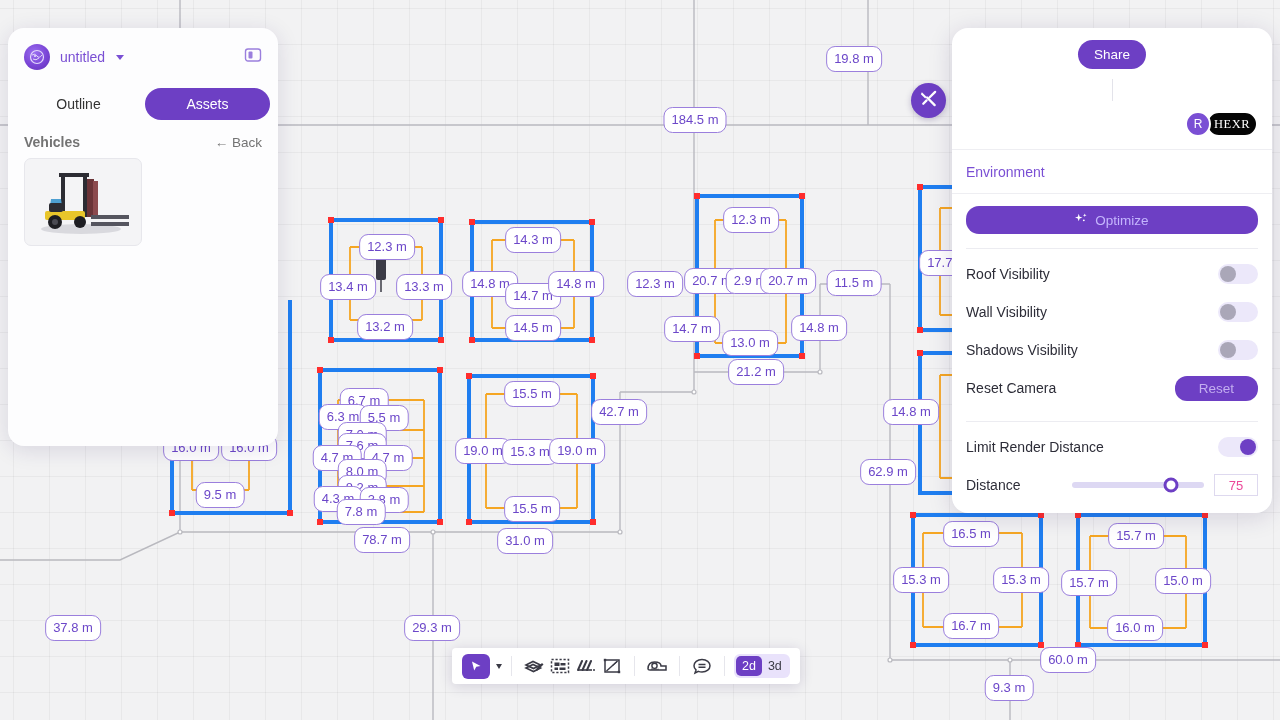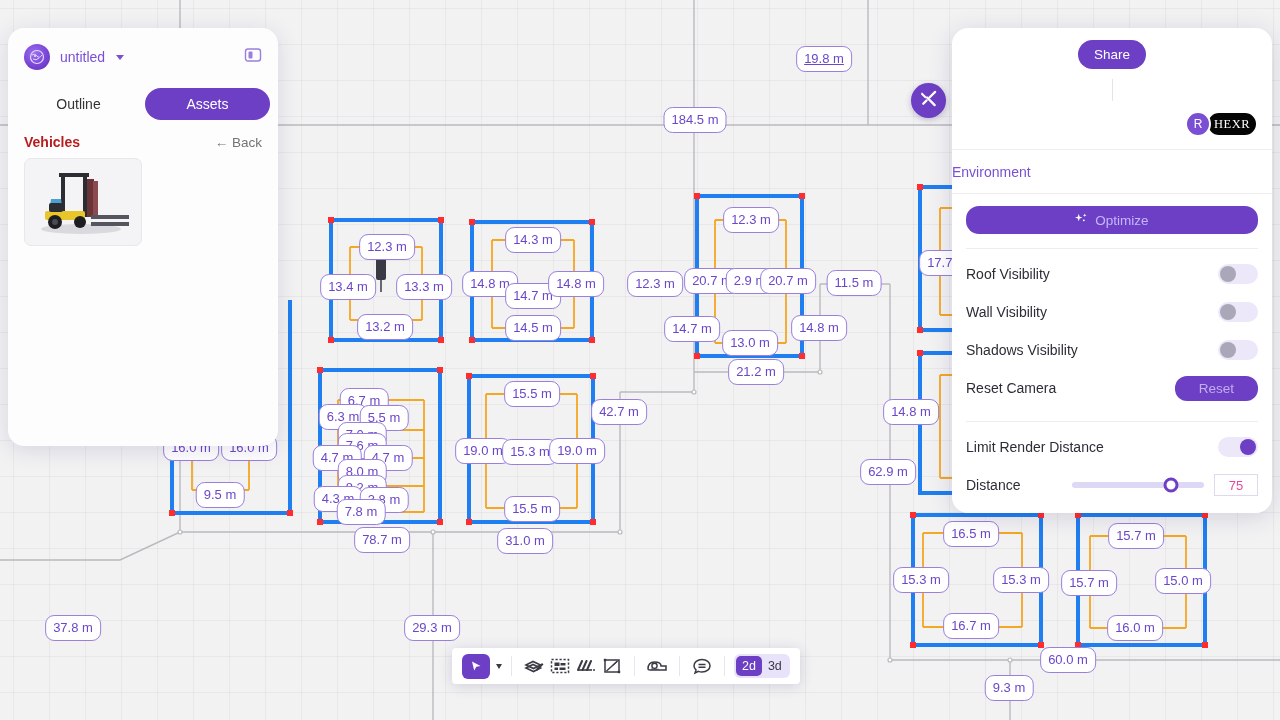--- a/index.html
+++ b/index.html
@@ -84,21 +84,21 @@
   .search-box input {
     border:none; outline:none; font-size:13.5px; color:#3c3c43;
     font-family:"Liberation Sans", sans-serif; width:100%; background:transparent;
   }
   .search-box input::placeholder { color:#6e6e78; }
 
   .cat-row {
     display:flex; align-items:center; justify-content:space-between;
     padding: 14px 16px 8px 16px;
   }
-  .cat-title { font-size: 14px; font-weight: bold; color:#b91c1c; }
+  .cat-title { font-size: 14px; font-weight: bold; color:#737373; }
   .back-link { font-size: 13.5px; color:#737373; cursor:pointer; }
 
   .cards { display:flex; gap: 8px; padding: 0 16px; }
   .card {
     width: 118px; height: 88px; background:#f4f4f6;
     border:1px solid #e7e7ec; border-radius:7px;
     position: relative; overflow:hidden; cursor:pointer;
   }
   .card-label {
     position:absolute; top:0; left:0; right:0;
@@ -131,21 +131,21 @@
     border:2px solid #fff; position:relative; z-index:1;
   }
   .avatar-hexr {
     height:26px; min-width:52px; border-radius:13px; background:#050505; color:#fff;
     font-size:12.5px; letter-spacing:0.5px;
     display:flex; align-items:center; justify-content:center;
     border:2px solid #fff; margin-left:-5px; font-family:"Liberation Serif", serif;
   }
 
   .rp-section-title {
-    font-size:14px; color:#7a4fd4; padding: 14px 14px 13px 0;
+    font-size:14px; color:#7a4fd4; padding: 14px 14px 13px 14px;
     border-bottom: 1px solid #eeeef2;
   }
   .rp-body { padding: 12px 14px 0 14px; }
   .optimize-btn {
     width:100%; background:#6d3fc4; color:#c4b5fd; border:none; border-radius:13px;
     height:28px; font-size:13.5px; cursor:pointer;
     display:flex; align-items:center; justify-content:center; gap:7px;
     font-family:"Liberation Sans", sans-serif;
   }
   .hr { height:1px; background:#ececf1; margin: 14px 0 0 0; }
@@ -379,21 +379,21 @@
       </g>
       <g fill="#ff2d2d">
         <rect x="1075" y="512" width="6" height="6"></rect>
           <rect x="1202" y="512" width="6" height="6"></rect>
         <rect x="1075" y="642" width="6" height="6"></rect>
           <rect x="1202" y="642" width="6" height="6"></rect>
       </g>
     </svg>
 
     <div id="measure-layer">
-        <div class="pill" style="left: 824px; top: 59px; text-decoration: underline;">19.8 m</div>
+        <div class="pill" style="left: 854px; top: 59px;">19.8 m</div>
         <div class="pill" style="left: 695px; top: 120px;">184.5 m</div>
         <div class="pill" style="left: 387px; top: 247px;">12.3 m</div>
         <div class="pill" style="left: 348px; top: 287px;">13.4 m</div>
         <div class="pill" style="left: 424px; top: 287px;">13.3 m</div>
         <div class="pill" style="left: 385px; top: 327px;">13.2 m</div>
         <div class="pill" style="left: 533px; top: 240px;">14.3 m</div>
         <div class="pill" style="left: 490px; top: 284px;">14.8 m</div>
         <div class="pill" style="left: 533px; top: 296px;">14.7 m</div>
         <div class="pill" style="left: 576px; top: 284px;">14.8 m</div>
         <div class="pill" style="left: 533px; top: 328px;">14.5 m</div>

